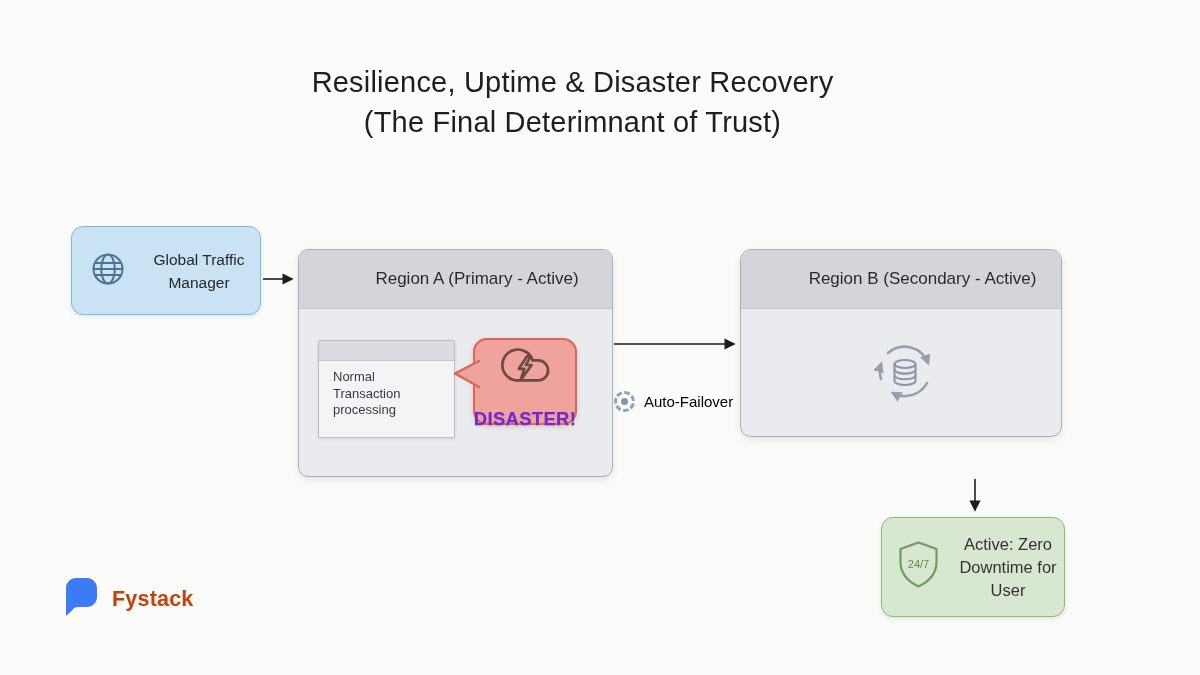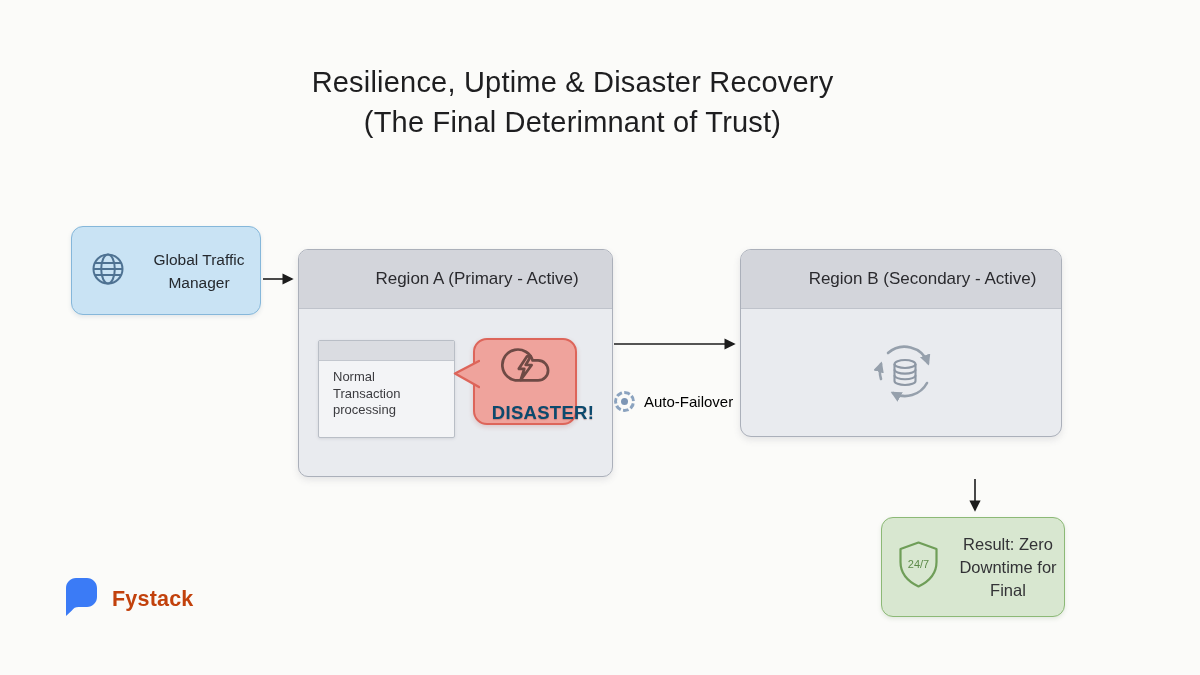--- a/index.html
+++ b/index.html
@@ -59,22 +59,22 @@
 
   
   .disaster-bubble {
     position: absolute; left: 473px; top: 338px; width: 104px; height: 87px;
     background: #efa39c; border: 2.5px solid #dd655a; border-radius: 14px;
     z-index: 3; display: flex; flex-direction: column; align-items: center;
     box-shadow: 0 2px 5px rgba(160,60,55,0.2);
   }
   .disaster-tail { position: absolute; left: 452px; top: 358px; z-index: 4; }
   .disaster-label {
-    margin-top: 8px; font-size: 18.5px; font-weight: bold; color: #0c4a6e;
-    letter-spacing: 0.3px; text-shadow: 0 1px 1px rgba(150,60,55,0.35); padding-left: 36px;
+    margin-top: 14px; font-size: 18.5px; font-weight: bold; color: #6d28d9;
+    letter-spacing: 0.3px; text-shadow: 0 1px 1px rgba(150,60,55,0.35);
   }
 
   
   .failover { position: absolute; left: 614px; top: 389px; width: 125px; height: 24px;
     display: flex; align-items: center; gap: 9px; z-index: 2; }
   .failover-icon {
     width: 21px; height: 21px; border: 3px dashed #8ba3bf; border-radius: 50%;
     display: flex; align-items: center; justify-content: center; flex: 0 0 auto;
   }
   .failover-dot { width: 7px; height: 7px; border-radius: 50%; background: #7d96b5; }
@@ -184,21 +184,21 @@
     </svg>
   </span>
 
   <div class="result-box">
     <span>
       <svg width="47" height="53" viewBox="0 0 47 53" fill="none">
         <path d="M23.5 3.5 L41.5 10 V23 c0 11.5-7.5 19.5-18 24.5 C13 42.5 5.5 34.5 5.5 23 V10 Z" stroke="#6f9e58" stroke-width="2.2" stroke-linejoin="round"></path>
         <text class="shield-badge-text" x="23.5" y="29" text-anchor="middle">24/7</text>
       </svg>
     </span>
-    <div class="result-label">Result: Zero Downtime for Final</div>
+    <div class="result-label">Active: Zero Downtime for User</div>
   </div>
 
   <div class="brand">
     <span>
       <svg width="31" height="38" viewBox="0 0 31 38">
         <path d="M0 10 C0 4.5 4.5 0 10 0 H21 C26.5 0 31 4.5 31 10 V19 C31 24.5 26.5 29 21 29 H12.5 C9.5 29 7.6 30.2 5.9 32.4 L0 38 Z" fill="#3b7bf6"></path>
       </svg>
     </span>
     <span class="brand-name">Fystack</span>
   </div>

